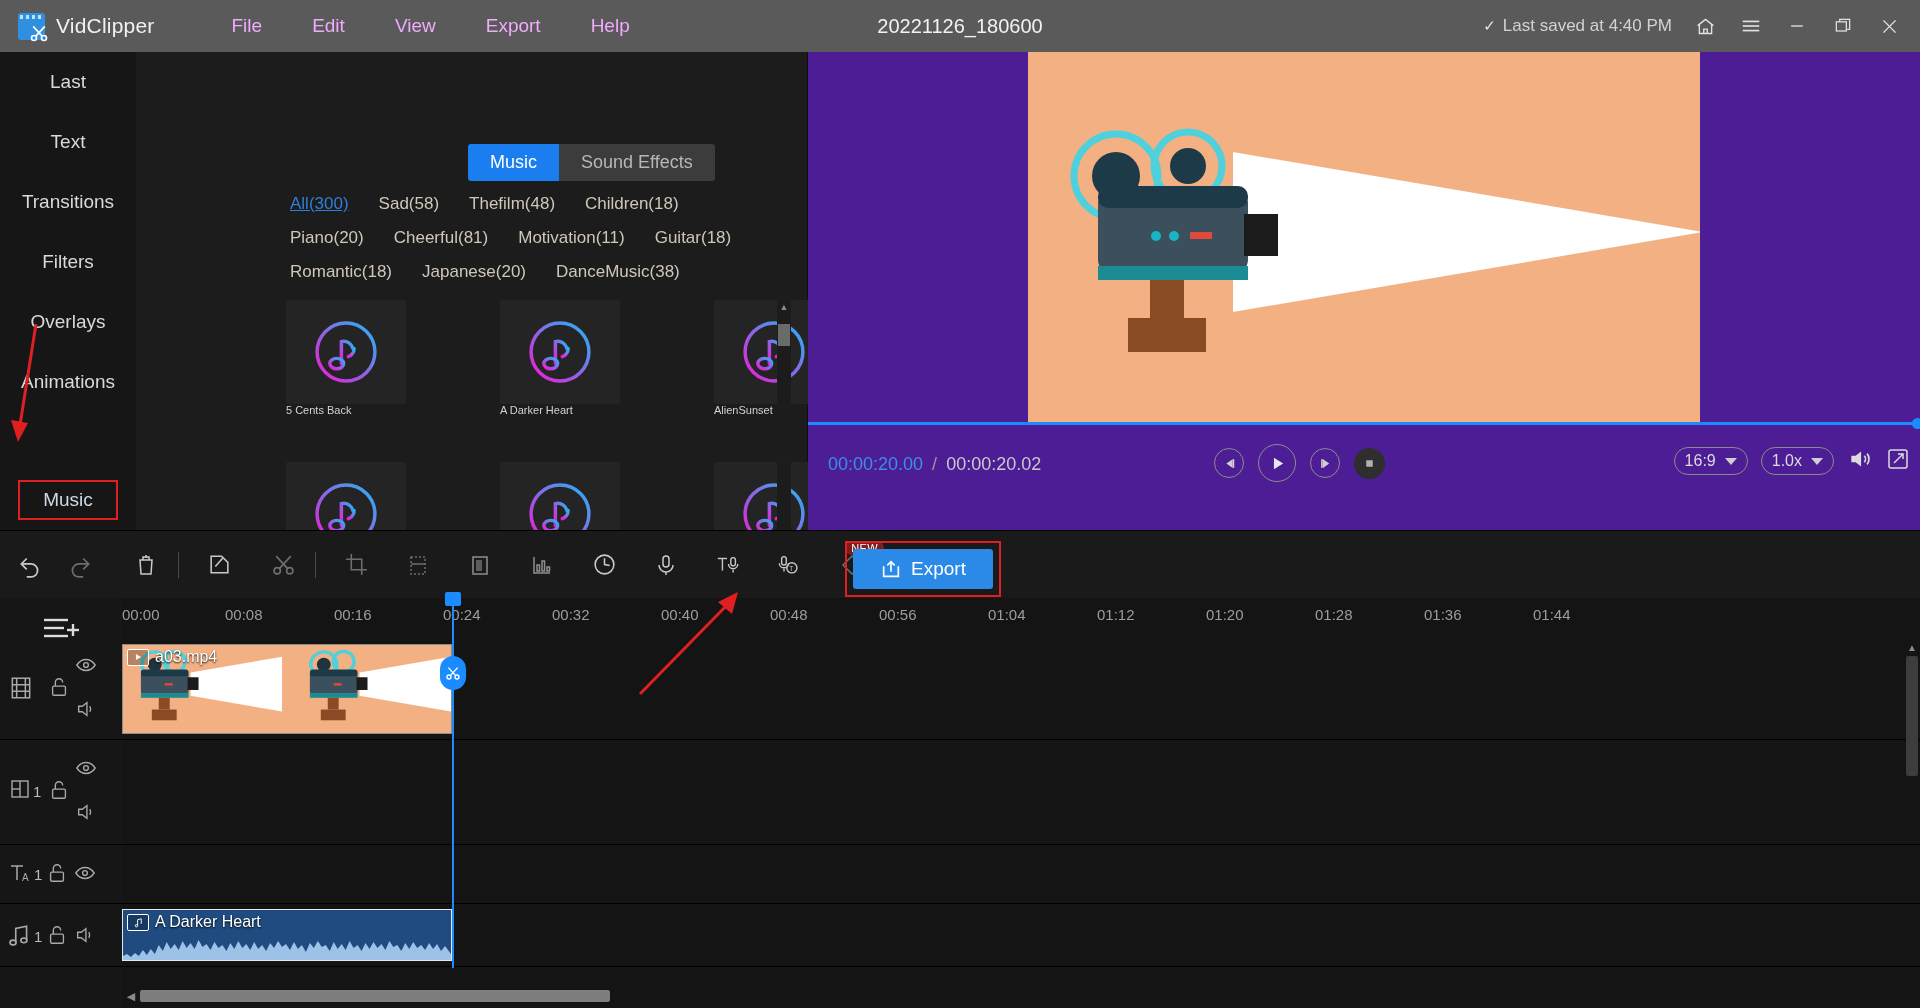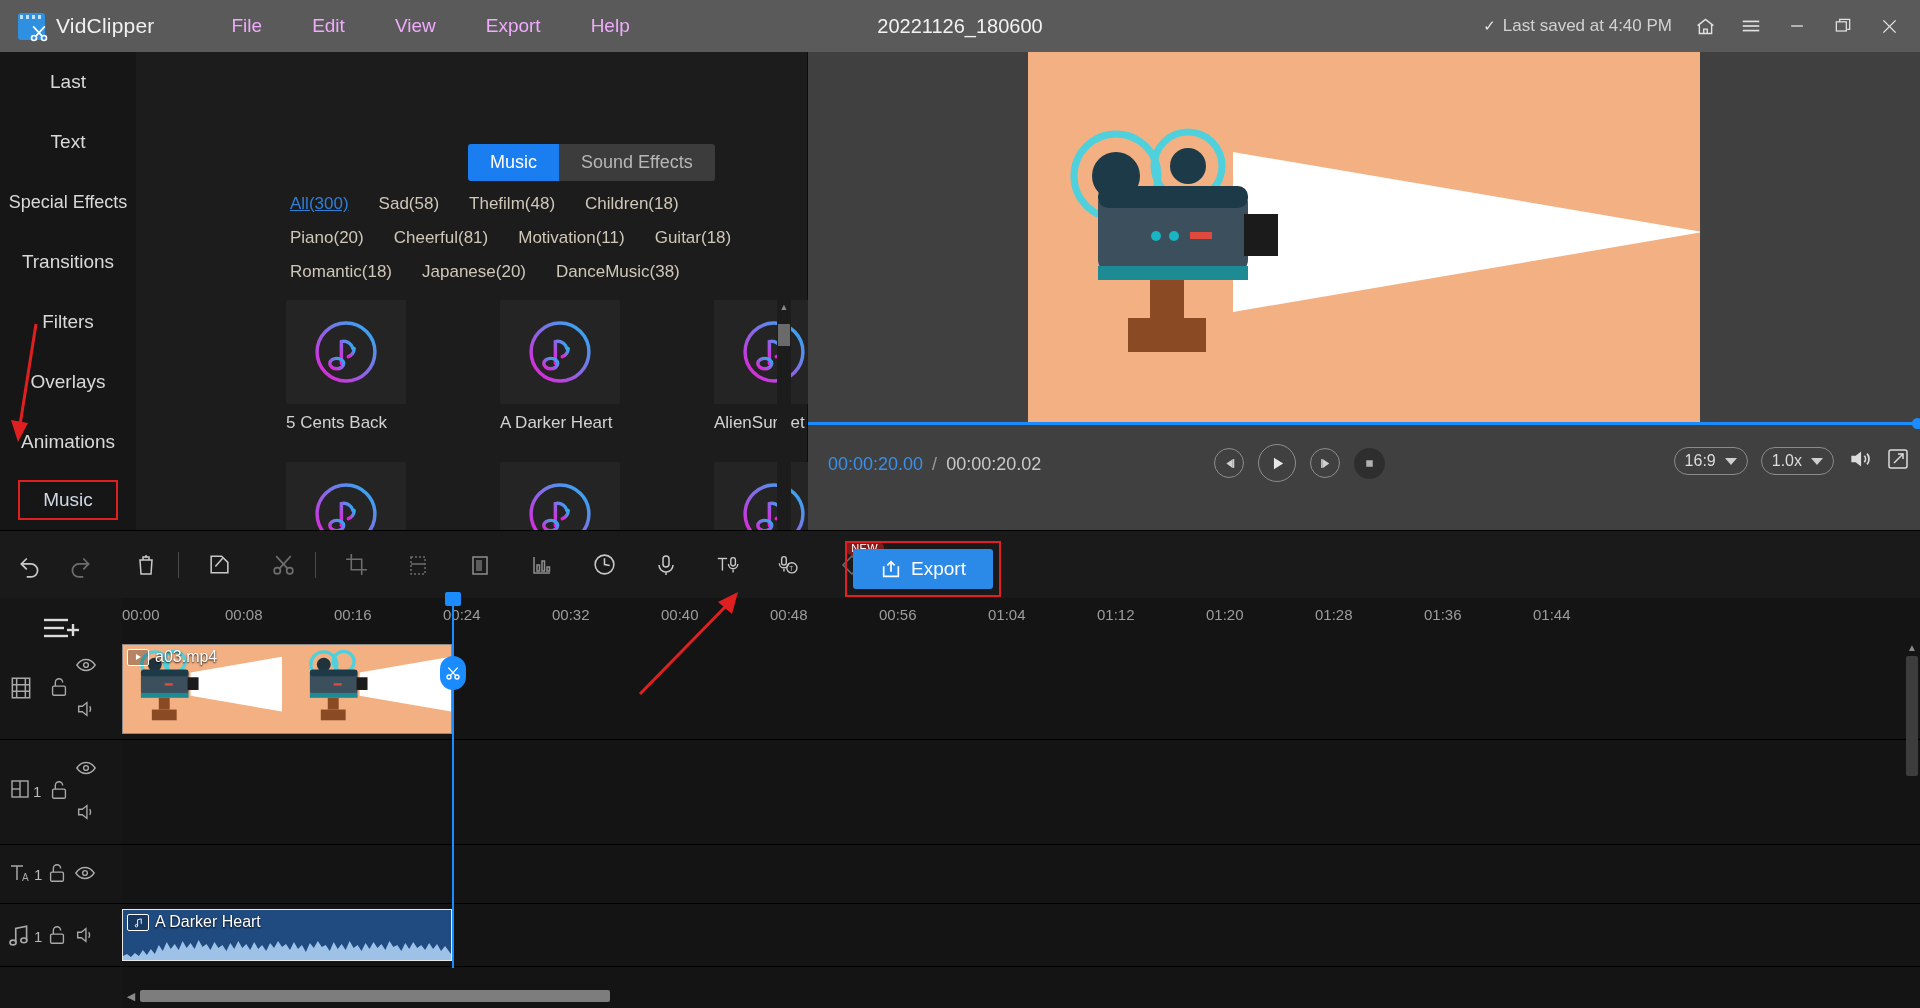--- a/index.html
+++ b/index.html
@@ -84,41 +84,41 @@
 
   .grid {
     position: absolute; left: 150px; top: 248px; width: 630px; height: 278px;
     overflow: hidden;
   }
   .card { position: absolute; width: 120px; }
   .card .thumb {
     width: 120px; height: 104px; background: #242424; border-radius: 2px;
     display: flex; align-items: center; justify-content: center; position: relative;
   }
-  .card .name { margin-top: 9px; font-size: 17px; color: #d2d2d2; white-space: nowrap; }
+  .card .name { font-size: 11px; color: #d2d2d2; white-space: nowrap; }
   .dl-badge {
     position: absolute; right: 5px; bottom: 5px; width: 21px; height: 21px; border-radius: 50%;
     background: #1f8ae0; display: flex; align-items: center; justify-content: center;
   }
   .panel-scroll {
     position: absolute; right: 16px; top: 248px; width: 14px; height: 278px; background: #1c1c1c;
   }
   .panel-scroll .up, .panel-scroll .dn {
     width: 14px; height: 14px; display: flex; align-items: center; justify-content: center;
     color: #8a8a8a; font-size: 9px;
   }
   .panel-scroll .dn { position: absolute; bottom: 0; }
   .panel-scroll .thumbv {
     position: absolute; top: 24px; left: 1px; width: 12px; height: 22px; background: #6a6a6a;
   }
 
   
   .preview {
     position: absolute; left: 808px; top: 52px; width: 1112px; height: 478px;
-    background: #404040;
+    background: #4c1d95;
   }
   .video-stage {
     position: absolute; left: 220px; top: 0px; width: 672px; height: 372px;
     background: #f3b183; overflow: hidden;
   }
   .video-stage .beam {
     position: absolute; left: 205px; top: 100px; width: 470px; height: 0;
     border-top: 80px solid transparent; border-bottom: 80px solid transparent;
     border-left: 470px solid #ffffff;
   }
@@ -280,21 +280,20 @@
           <line x1="5" y1="5" x2="19" y2="19"></line>
             <line x1="19" y1="5" x2="5" y2="19"></line>
         </svg>
       </div>
     </div>
   </div>
 
   <div class="sidebar">
     <div class="side-item">Last</div>
     <div class="side-item">Text</div>
-    <div class="side-item wide">Special Effects</div>
     <div class="side-item">Transitions</div>
     <div class="side-item">Filters</div>
     <div class="side-item">Overlays</div>
     <div class="side-item">Animations</div>
   </div>
   <div class="music-wrap">
     <div class="lbl">Music</div>
   </div>
   <svg class="arrow-side" viewBox="0 0 70 130">
     <line x1="36" y1="4" x2="20" y2="105" stroke="#e02020" stroke-width="3"></line>

